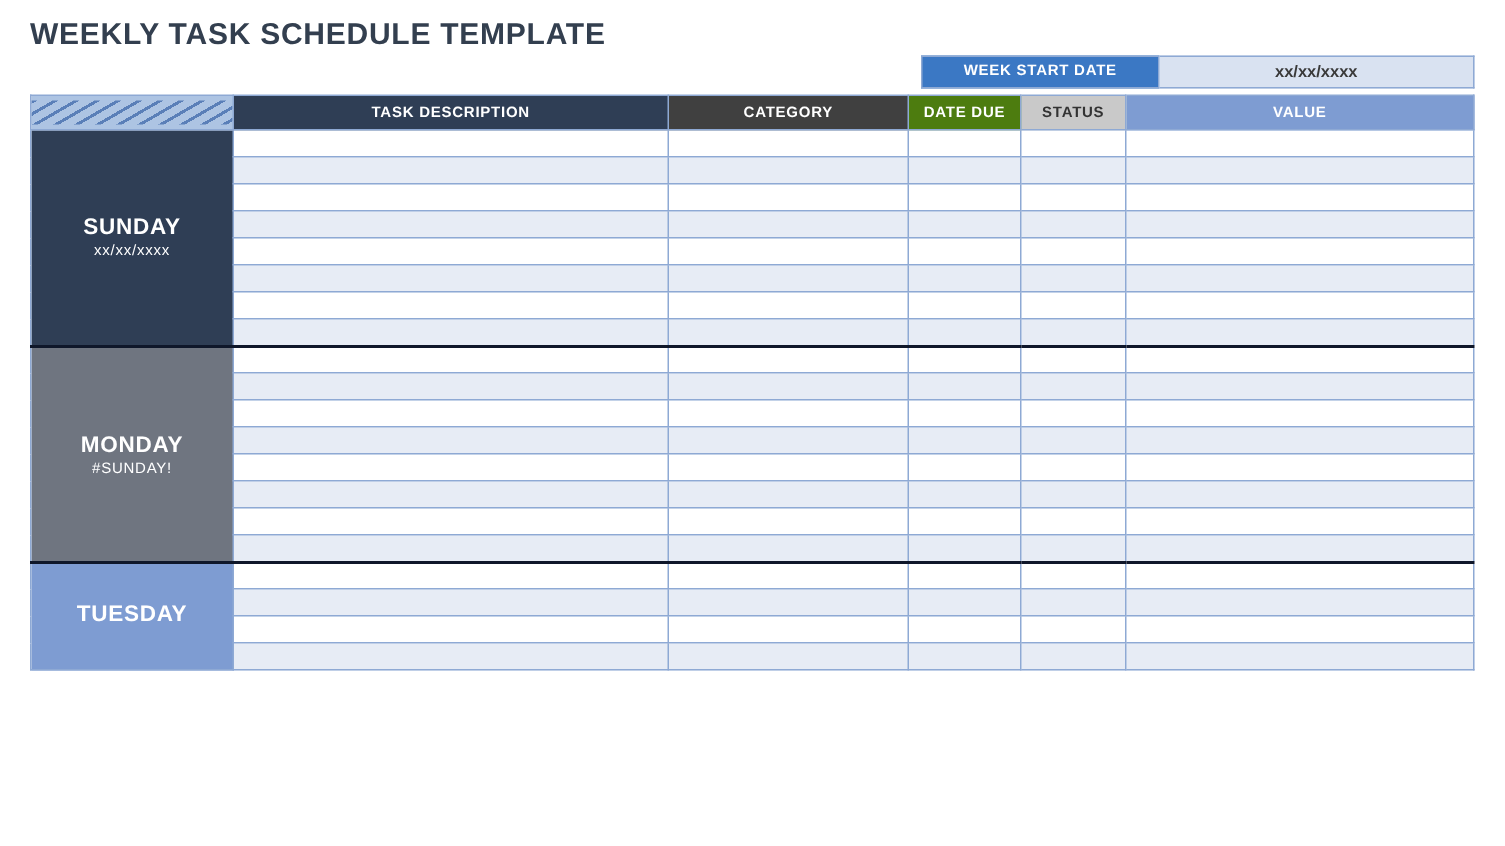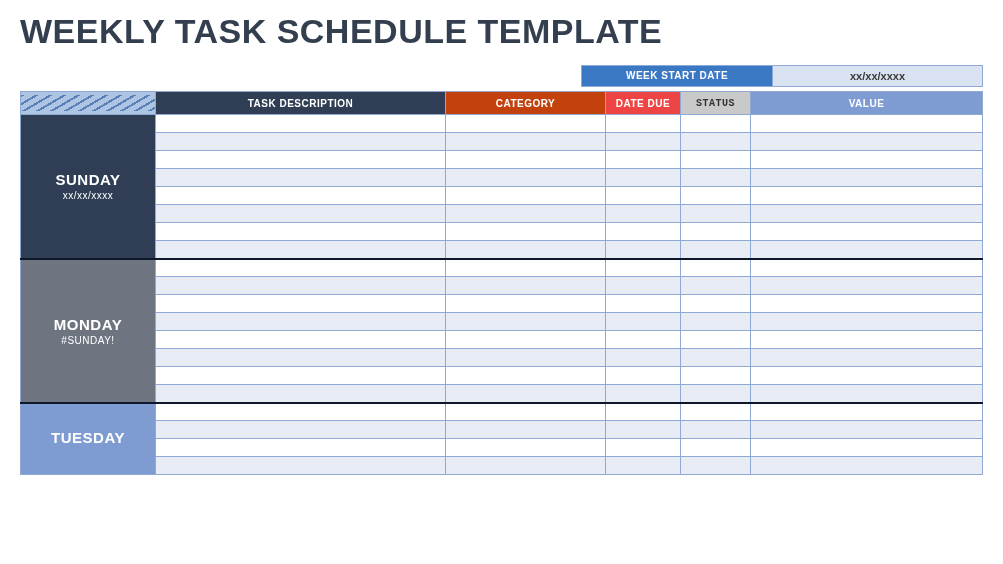--- a/index.html
+++ b/index.html
@@ -5,40 +5,40 @@
   * { box-sizing: border-box; margin: 0; padding: 0; }
   body {
     font-family: Arial, Helvetica, sans-serif;
     background: #ffffff;
     width: 1003px;
     height: 564px;
     overflow: hidden;
     padding: 12px 20px 0 20px;
   }
   .title {
-    font-size: 34px;
+    font-size: 20px;
     font-weight: 700;
     letter-spacing: 0.5px;
     color: #333f4f;
-    margin-bottom: 14px;
+    margin-bottom: 2px;
   }
   .top-row {
     display: flex;
     justify-content: flex-end;
     margin-bottom: 4px;
   }
   .wsd-label {
     background: #3b78c4;
     color: #fff;
     font-size: 10px;
     font-weight: 700;
     letter-spacing: 0.5px;
     text-align: center;
     padding: 4px 0;
-    width: 192px;
+    width: 159px;
     border: 1px solid #8ea9d4;
   }
   .wsd-value {
     background: #d9e2f1;
     color: #3a3a3a;
     font-size: 11px;
     font-weight: 700;
     text-align: center;
     padding: 4px 0;
     width: 210px;
@@ -72,23 +72,23 @@
   .col-notes { width: auto; }
   .th-day {
     background: #adc4e3;
   }
   .th-day-inner {
     width: 100%; height: 100%;
     background: repeating-linear-gradient(150deg,#5a7fb8 0 2px,#adc4e3 2px 7px);
     min-height: 16px;
   }
   .th-task  { background: #2f3e55; }
-  .th-cat   { background: #c2410c; }
-  .th-due   { background: #ef4444; }
-  .th-stat  { background: #c9c9c9; color: #333; font-family: Liberation Mono, monospace; }
+  .th-cat   { background: #404040; }
+  .th-due   { background: #4d7c0f; }
+  .th-stat  { background: #c9c9c9; color: #333; }
   .th-notes { background: #7e9cd2; }
   .day-cell {
     text-align: center;
     vertical-align: middle;
     color: #fff;
     font-weight: 700;
     letter-spacing: 0.5px;
   }
   .day-name { font-size: 15px; }
   .day-date { font-size: 10px; font-weight: 400; margin-top: 2px; }

